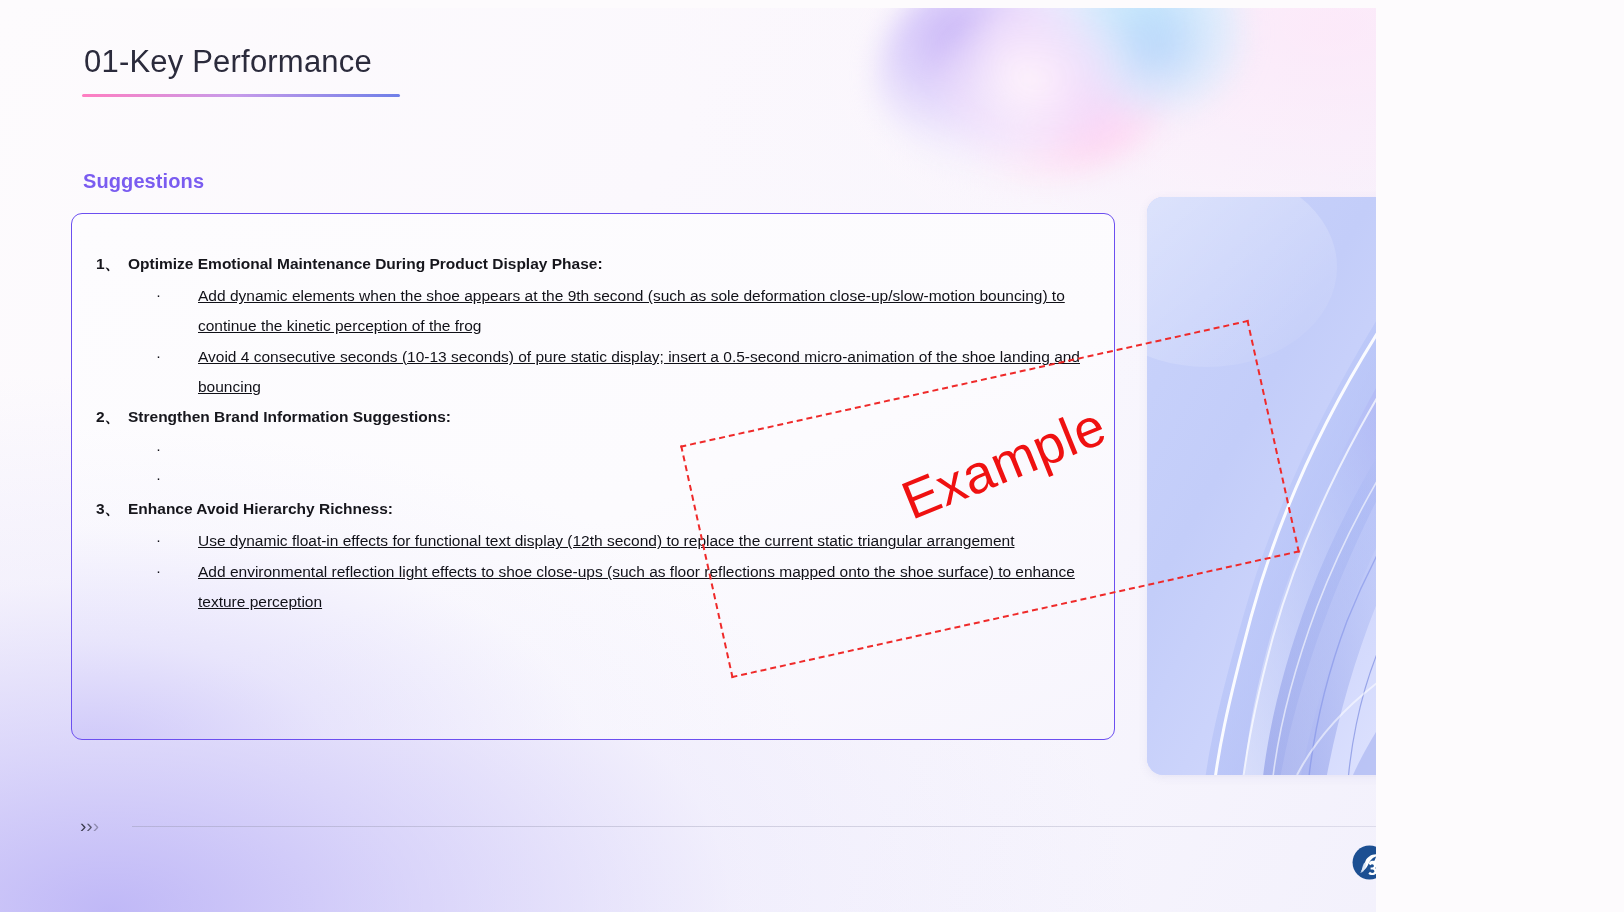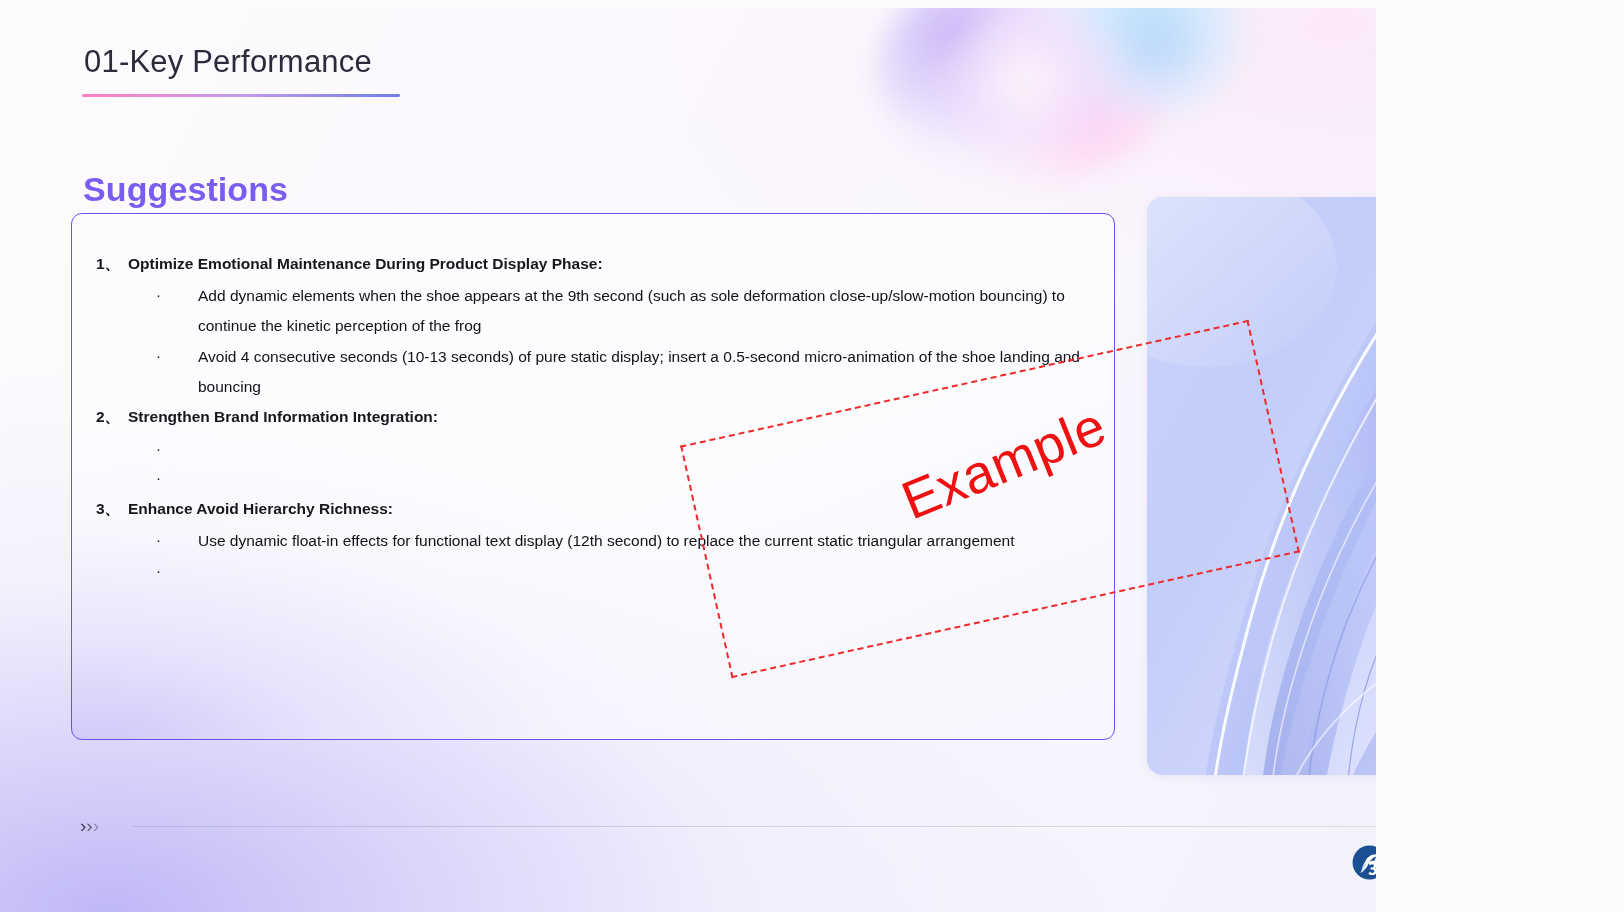--- a/index.html
+++ b/index.html
@@ -99,21 +99,21 @@
     height: 3px;
     border-radius: 2px;
     background: linear-gradient(90deg, #ff7ec1 0%, #c79bea 48%, #6f7fe8 100%);
   }
 
   
   .section-heading {
     position: absolute;
     left: 83px;
     top: 162px;
-    font-size: 34px;
+    font-size: 20px;
     font-weight: 700;
     color: #7a5cf0;
     letter-spacing: 0.1px;
   }
 
   
   .content-box {
     position: absolute;
     left: 71px;
     top: 205px;
@@ -159,20 +159,21 @@
   .sub .dot {
     flex: 0 0 auto;
     width: 42px;
     font-size: 15px;
     line-height: 1.92;
     color: #111118;
   }
   .sub .sub-text {
     flex: 1 1 auto;
     max-width: 905px;
+    text-decoration: underline;
   }
   .group { margin-bottom: 4px; }
 
   
   .side-image {
     position: absolute;
     left: 1147px;
     top: 189px;
     width: 322px;
     height: 578px;
@@ -310,41 +311,42 @@
         </div>
         <div class="sub">
           <span class="dot">·</span>
           <span class="sub-text">Avoid 4 consecutive seconds (10-13 seconds) of pure static display; insert a 0.5-second micro-animation of the shoe landing and bouncing</span>
         </div>
       </div>
 
       <div class="group">
         <div class="item-head">
           <span class="num">2、</span>
-          <span class="head-text">Strengthen Brand Information Integration:</span>
+          <span class="head-text">Strengthen Brand Information Suggestions:</span>
         </div>
         <div class="sub">
           <span class="dot">·</span>
         </div>
         <div class="sub">
           <span class="dot">·</span>
         </div>
       </div>
 
       <div class="group">
         <div class="item-head">
           <span class="num">3、</span>
           <span class="head-text">Enhance Avoid Hierarchy Richness:</span>
         </div>
         <div class="sub">
           <span class="dot">·</span>
           <span class="sub-text">Use dynamic float-in effects for functional text display (12th second) to replace the current static triangular arrangement</span>
         </div>
         <div class="sub">
           <span class="dot">·</span>
+          <span class="sub-text">Add environmental reflection light effects to shoe close-ups (such as floor reflections mapped onto the shoe surface) to enhance texture perception</span>
         </div>
       </div>
 
     </div>
   </div>
 
   <div class="side-image">
     <svg viewBox="0 0 322 578" preserveAspectRatio="none" aria-hidden="true">
       <defs>
         <linearGradient id="bgG" x1="0" y1="0" x2="1" y2="1">

